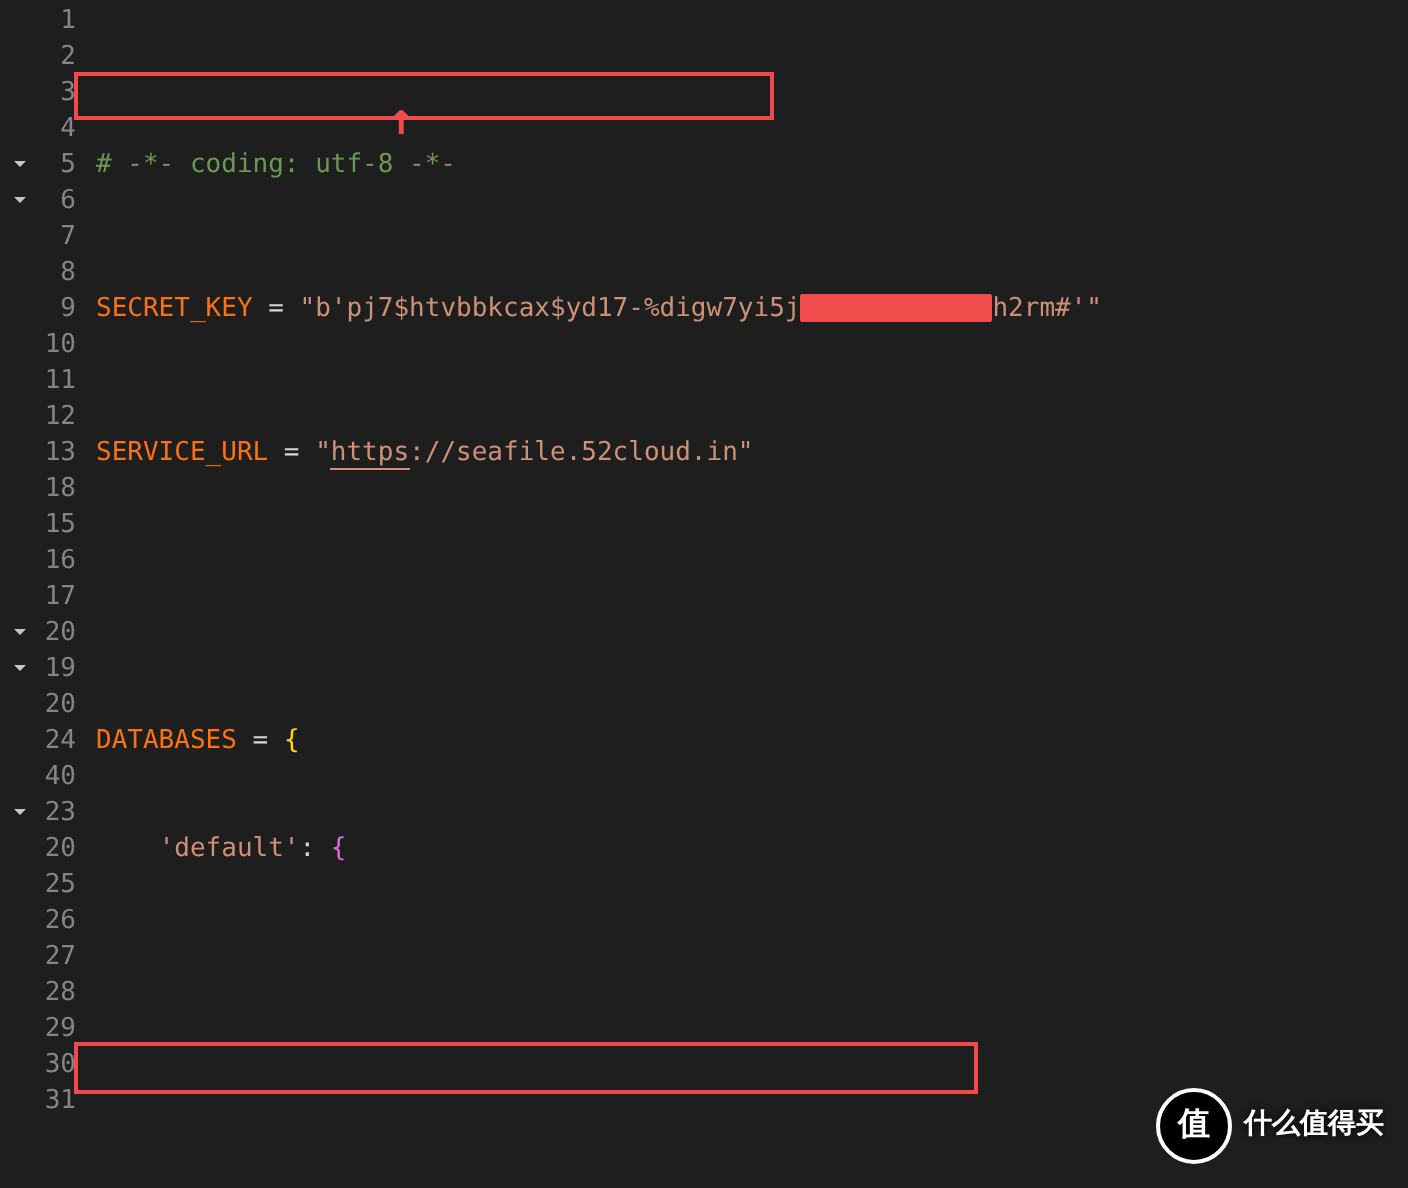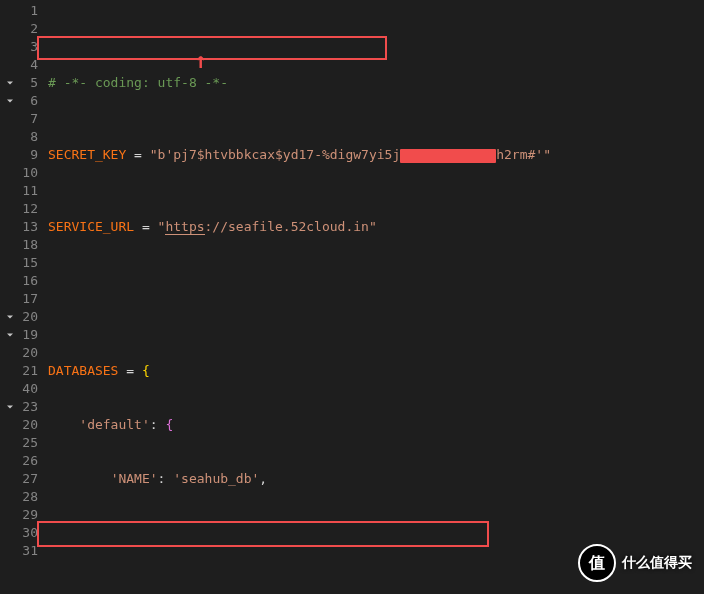--- a/index.html
+++ b/index.html
@@ -50,21 +50,21 @@
       <div class="ln"><span class="n">15</span></div>
       <div class="ln"><span class="n">16</span></div>
       <div class="ln"><span class="n">17</span></div>
       <div class="ln"><span class="chevron"><svg viewBox="0 0 16 16" width="12" height="12">
             <path fill="currentColor" d="M4 6l4 4 4-4z"></path>
           </svg></span><span class="n">20</span></div>
       <div class="ln"><span class="chevron"><svg viewBox="0 0 16 16" width="12" height="12">
             <path fill="currentColor" d="M4 6l4 4 4-4z"></path>
           </svg></span><span class="n">19</span></div>
       <div class="ln"><span class="n">20</span></div>
-      <div class="ln"><span class="n">21</span></div>
+      <div class="ln"><span class="n">24</span></div>
       <div class="ln"><span class="n">40</span></div>
       <div class="ln"><span class="chevron"><svg viewBox="0 0 16 16" width="12" height="12">
             <path fill="currentColor" d="M4 6l4 4 4-4z"></path>
           </svg></span><span class="n">23</span></div>
       <div class="ln"><span class="n">20</span></div>
       <div class="ln"><span class="n">25</span></div>
       <div class="ln"><span class="n">26</span></div>
       <div class="ln"><span class="n">27</span></div>
       <div class="ln"><span class="n">28</span></div>
       <div class="ln"><span class="n">29</span></div>
@@ -76,21 +76,20 @@
     <div class="row"><span class="c-comment"># -*- coding: utf-8 -*-</span></div>
 
     <div class="row"><span class="c-var">SECRET_KEY</span><span class="c-op"> = </span><span class="c-str">"b'pj7$htvbbkcax$yd17-%digw7yi5j</span><span class="redact" style="width:96px"></span><span class="c-str">h2rm#'"</span></div>
 
     <div class="row"><span class="c-var">SERVICE_URL</span><span class="c-op"> = </span><span class="c-str">"</span><span class="c-str underline">https</span><span class="c-str">://seafile.52cloud.in</span><span class="c-str">"</span></div>
 
     <div class="row"></div>
 
     <div class="row"><span class="c-var">DATABASES</span><span class="c-op"> = </span><span class="c-brace">{</span></div>
     <div class="row">    <span class="c-str">'default'</span><span class="c-op">: </span><span class="c-brace2">{</span></div>
-    <div class="row">        <span class="c-str">'NAME'</span><span class="c-op">: </span><span class="c-str">'seahub_db'</span><span class="c-op">,</span></div>
     
     
     
     
     
     
     
     
 
     

